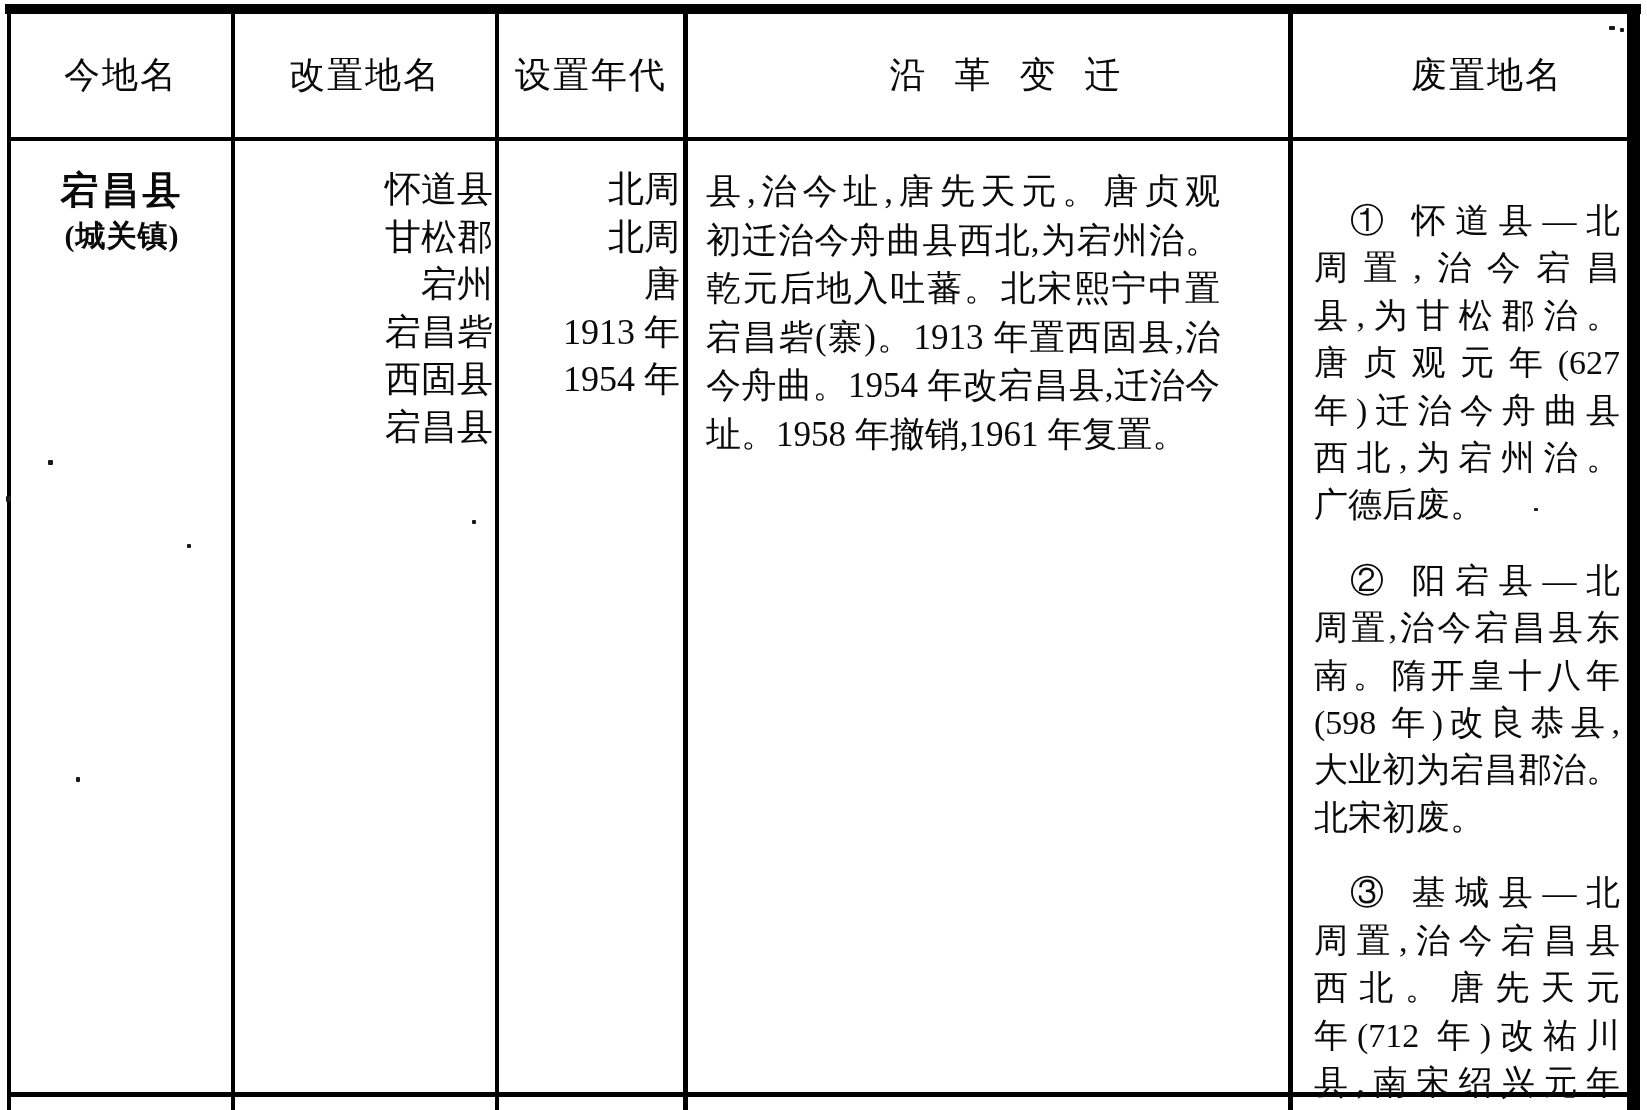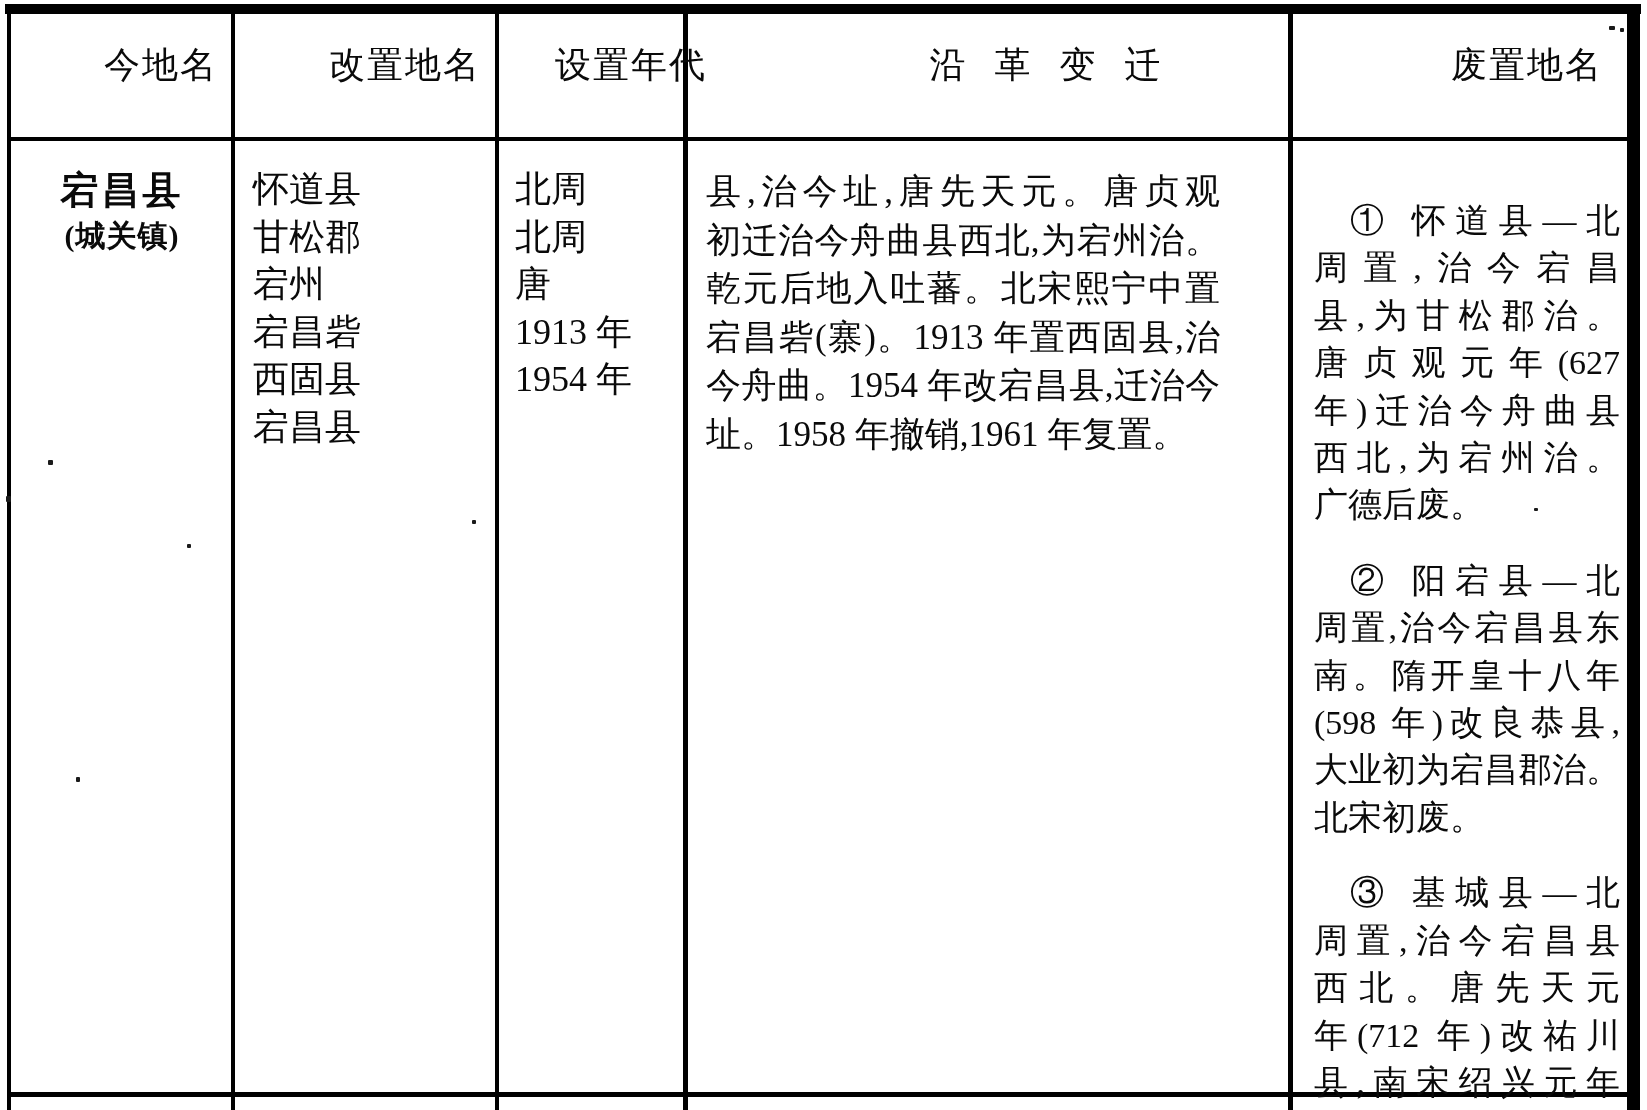--- a/index.html
+++ b/index.html
@@ -18,36 +18,36 @@
   .b-right  { left: 1627px; top: 4px;    width: 13px;   height: 1106px; }
   .v1       { left: 231px;  top: 8px;    width: 4px;    height: 1102px; }
   .v2       { left: 495px;  top: 8px;    width: 4px;    height: 1102px; }
   .v3       { left: 683px;  top: 8px;    width: 5px;    height: 1102px; }
   .v4       { left: 1288px; top: 8px;    width: 5px;    height: 1102px; }
   .h-header { left: 7px;    top: 137px;  width: 1632px; height: 4px; }
   .h-bottom { left: 7px;    top: 1092px; width: 1632px; height: 5px; }
 
   .cell { position: absolute; }
   .hdr {
-    top: 4px; height: 123px;
+    top: 14px; height: 123px;
     display: flex; align-items: center; justify-content: center;
-    font-size: 36px; letter-spacing: 2px; white-space: nowrap; padding-left: 40px;
+    font-size: 36px; letter-spacing: 2px; white-space: nowrap;
   }
   .hdr-wide { letter-spacing: 10px; }
   .h1 { left: 11px;   width: 220px; }
   .h2 { left: 235px;  width: 260px; }
   .h3 { left: 499px;  width: 184px; }
   .h4 { left: 688px;  width: 644px; }
   .h5 { left: 1293px; width: 388px; }
 
   .today-cell { left: 11px; top: 166px; width: 222px; text-align: center; }
   .today-name { font-size: 38px; font-weight: bold; letter-spacing: 3px; line-height: 48px; }
   .today-note { font-size: 30px; font-weight: bold; line-height: 44px; letter-spacing: 1px; }
 
-  .list { font-size: 36px; line-height: 47.5px; white-space: nowrap; }
+  .list { font-size: 36px; line-height: 47.5px; white-space: nowrap; text-align: right; }
   .c2 { left: 253px; top: 166px; width: 240px; }
   .c3 { left: 515px; top: 166px; width: 165px; }
 
   .para { font-size: 35px; }
   .c4 { left: 706px;  top: 168px; width: 514px; line-height: 48.5px; }
   .c5 { left: 1314px; top: 169px; width: 306px; line-height: 47.4px; font-size: 34px; }
 
   .ln { text-align: justify; text-align-last: justify; }
   .ln.noj { text-align: left; text-align-last: left; }
   .ln.ind1 { text-indent: 43px; }

